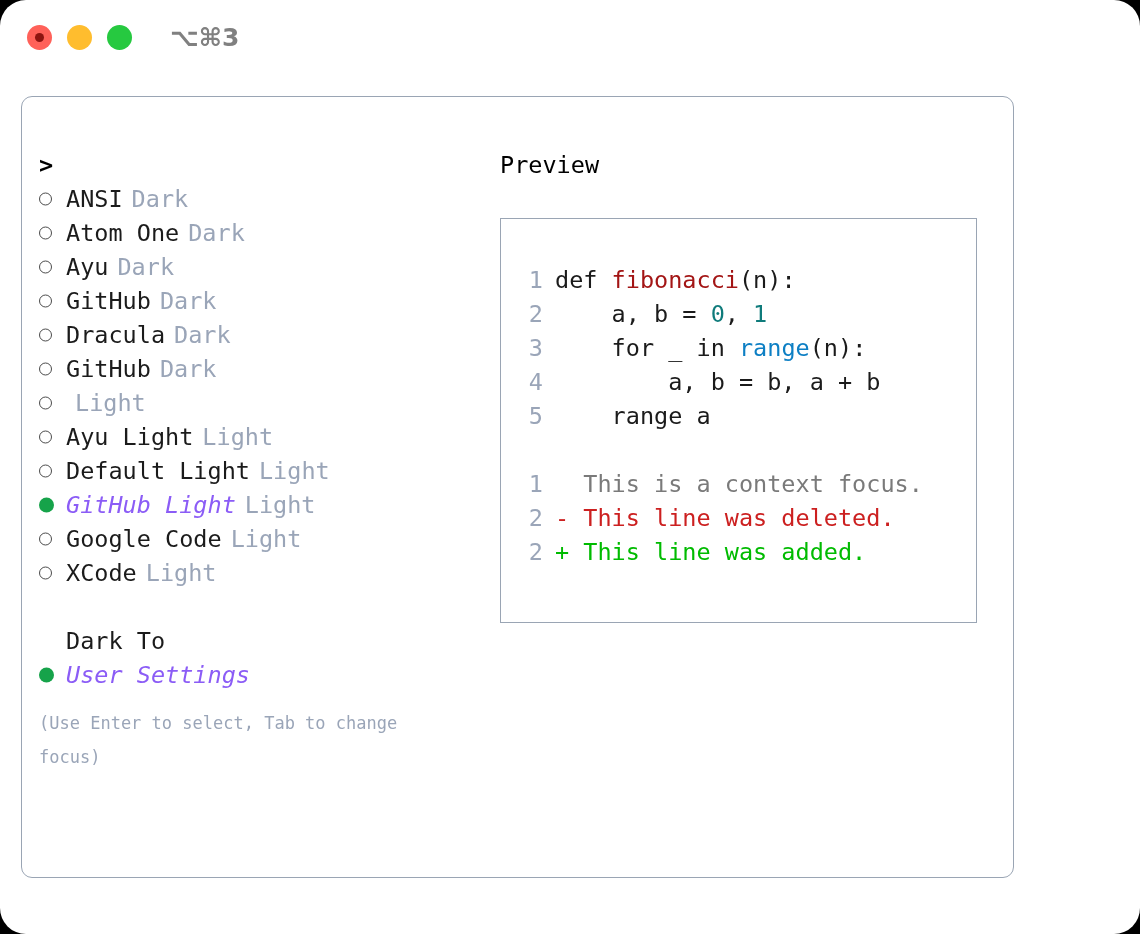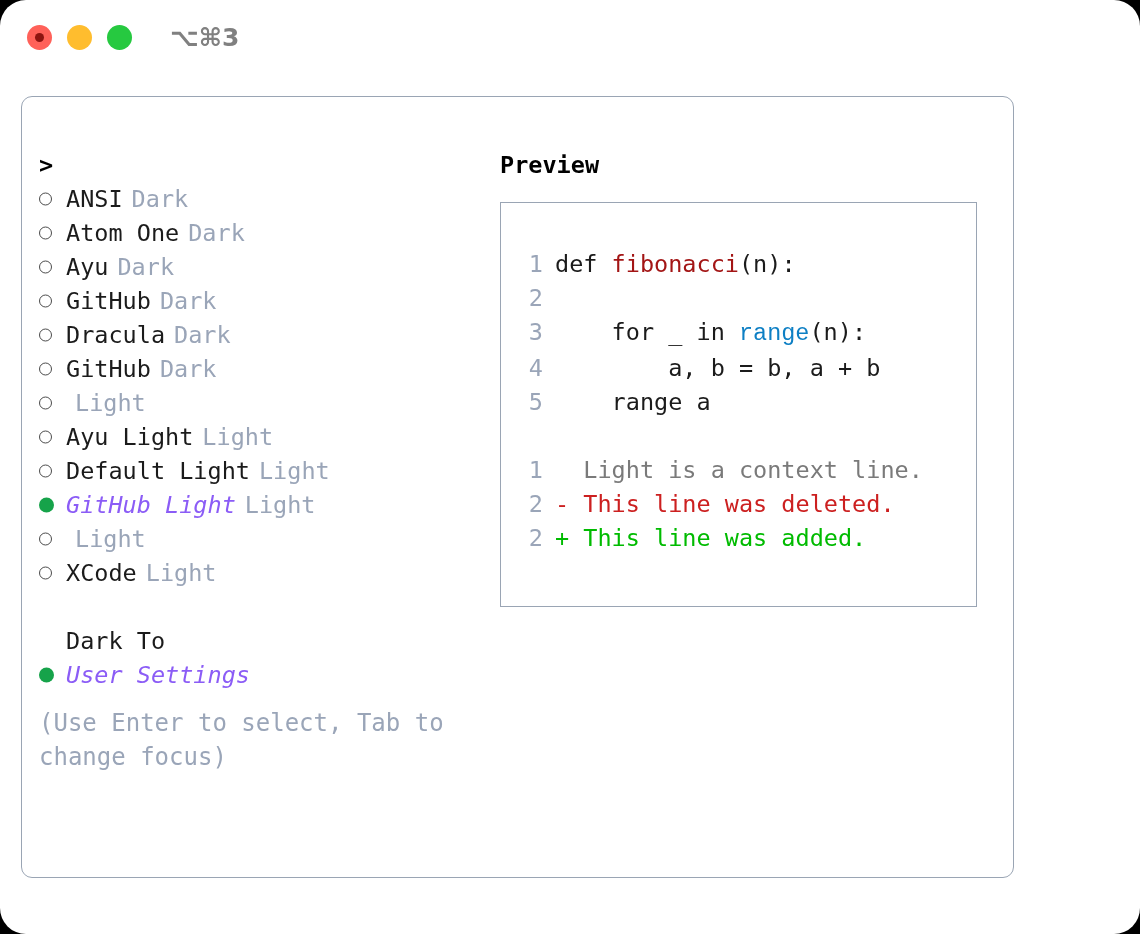--- a/index.html
+++ b/index.html
@@ -137,39 +137,39 @@
     color: #9aa5b8;
     margin-left: 9px;
   }
   .indent-label {
     padding-left: 27px;
     color: #1b1b1b;
   }
   .spacer { height: 34px; }
   .help {
     margin-top: 14px;
-    font-size: 24px;
+    font-size: 17px;
     line-height: 34px;
     color: #9aa5b8;
     width: 410px;
   }
 
   
   .right-col {
     position: absolute;
     left: 478px;
     top: 51px;
     width: 490px;
   }
   .preview-title {
     font-size: 23.5px;
-    font-weight: bold;
+    font-weight: normal;
     color: #000000;
     line-height: 34px;
-    margin-bottom: 20px;
+    margin-bottom: 36px;
   }
   .code-panel {
     border: 1.6px solid #9aa5b4;
     box-sizing: border-box;
     width: 477px;
     height: 405px;
     background: #ffffff;
     padding: 44px 0 0 16px;
   }
   .code-line {
@@ -182,21 +182,21 @@
   .gutter {
     flex: 0 0 26px;
     text-align: right;
     color: #9aa5b8;
     margin-right: 12px;
   }
   .blank-line { height: 34px; }
   .tok-kw    { color: #1b1b1b; text-align: right; }
   .tok-fn    { color: #a31515; }
   .tok-num   { color: #0f7b7b; }
-  .tok-call  { color: #0d7fc4; font-family: Liberation Mono, monospace; }
+  .tok-call  { color: #0d7fc4; }
   .tok-plain { color: #1b1b1b; }
   .diff-ctx  { color: #7a7a7a; }
   .diff-del  { color: #cc2020; }
   .diff-add  { color: #00bb00; }
 </style>
 </head>
 <body>
 
 <div class="window">
 
@@ -221,21 +221,21 @@
           <div class="row"><span class="bullet-cell"><span class="ring"></span></span><span class="theme-name">ANSI</span><span class="variant">Dark</span></div>
           <div class="row"><span class="bullet-cell"><span class="ring"></span></span><span class="theme-name">Atom One</span><span class="variant">Dark</span></div>
           <div class="row"><span class="bullet-cell"><span class="ring"></span></span><span class="theme-name">Ayu</span><span class="variant">Dark</span></div>
           <div class="row"><span class="bullet-cell"><span class="ring"></span></span><span class="theme-name">GitHub</span><span class="variant">Dark</span></div>
           <div class="row"><span class="bullet-cell"><span class="ring"></span></span><span class="theme-name">Dracula</span><span class="variant">Dark</span></div>
           <div class="row"><span class="bullet-cell"><span class="ring"></span></span><span class="theme-name">GitHub</span><span class="variant">Dark</span></div>
           <div class="row"><span class="bullet-cell"><span class="ring"></span></span><span class="variant">Light</span></div>
           <div class="row"><span class="bullet-cell"><span class="ring"></span></span><span class="theme-name">Ayu Light</span><span class="variant">Light</span></div>
           <div class="row"><span class="bullet-cell"><span class="ring"></span></span><span class="theme-name">Default Light</span><span class="variant">Light</span></div>
           <div class="row selected"><span class="bullet-cell"><span class="dot"></span></span><span class="theme-name">GitHub Light</span><span class="variant">Light</span></div>
-          <div class="row"><span class="bullet-cell"><span class="ring"></span></span><span class="variant">Light</span></div>
+          <div class="row"><span class="bullet-cell"><span class="ring"></span></span><span class="theme-name">Google Code</span><span class="variant">Light</span></div>
           <div class="row"><span class="bullet-cell"><span class="ring"></span></span><span class="theme-name">XCode</span><span class="variant">Light</span></div>
         </div>
 
       <div class="spacer"></div>
 
       <div class="row">
         <span class="indent-label">Dark To</span>
       </div>
 
       <div id="apply-list">
@@ -243,28 +243,28 @@
         </div>
 
       <div class="help">(Use Enter to select, Tab to change focus)</div>
     </div>
 
     <div class="right-col">
       <div class="preview-title">Preview</div>
       <div class="code-panel">
         <div id="code-lines">
             <div class="code-line"><span class="gutter">1</span><span><span class="tok-kw">def </span><span class="tok-fn">fibonacci</span><span class="tok-plain">(n):</span></span></div>
-            <div class="code-line"><span class="gutter">2</span></div>
+            <div class="code-line"><span class="gutter">2</span><span><span class="tok-plain">    a, b = </span><span class="tok-num">0</span><span class="tok-plain">, </span><span class="tok-num">1</span></span></div>
             <div class="code-line"><span class="gutter">3</span><span><span class="tok-plain">    for _ in </span><span class="tok-call">range</span><span class="tok-plain">(n):</span></span></div>
             <div class="code-line"><span class="gutter">4</span><span><span class="tok-plain">        a, b = b, a + b</span></span></div>
             <div class="code-line"><span class="gutter">5</span><span><span class="tok-plain">    range a</span></span></div>
           </div>
         <div class="blank-line"></div>
         <div id="diff-lines">
-            <div class="code-line"><span class="gutter">1</span><span class="diff-ctx">  </span><span class="diff-ctx">Light is a context line.</span></div>
+            <div class="code-line"><span class="gutter">1</span><span class="diff-ctx">  </span><span class="diff-ctx">This is a context focus.</span></div>
             <div class="code-line"><span class="gutter">2</span><span class="diff-del">- </span><span class="diff-del">This line was deleted.</span></div>
             <div class="code-line"><span class="gutter">2</span><span class="diff-add">+ </span><span class="diff-add">This line was added.</span></div>
           </div>
       </div>
     </div>
 
   </div>
 </div>
 
 </body></html>

